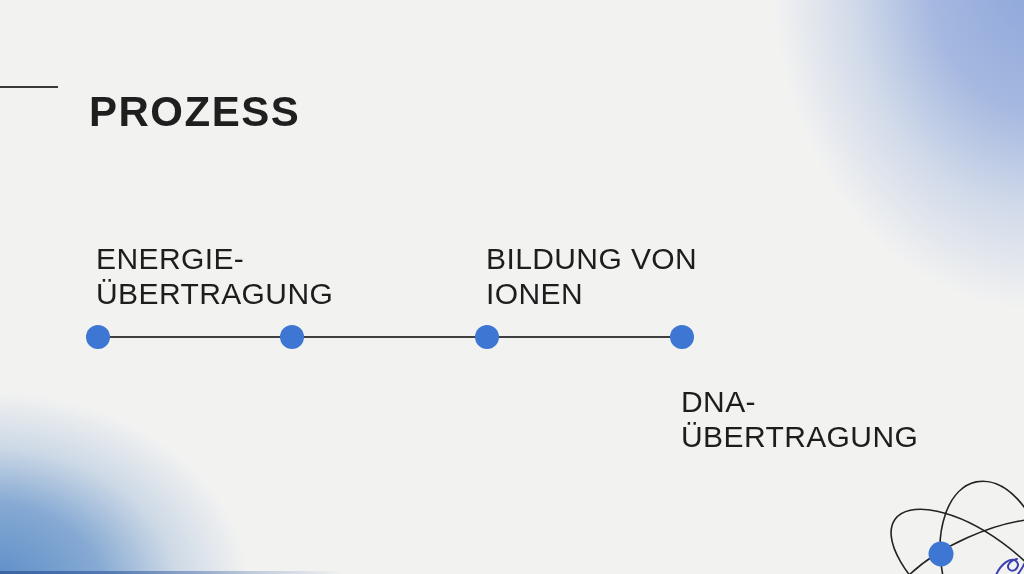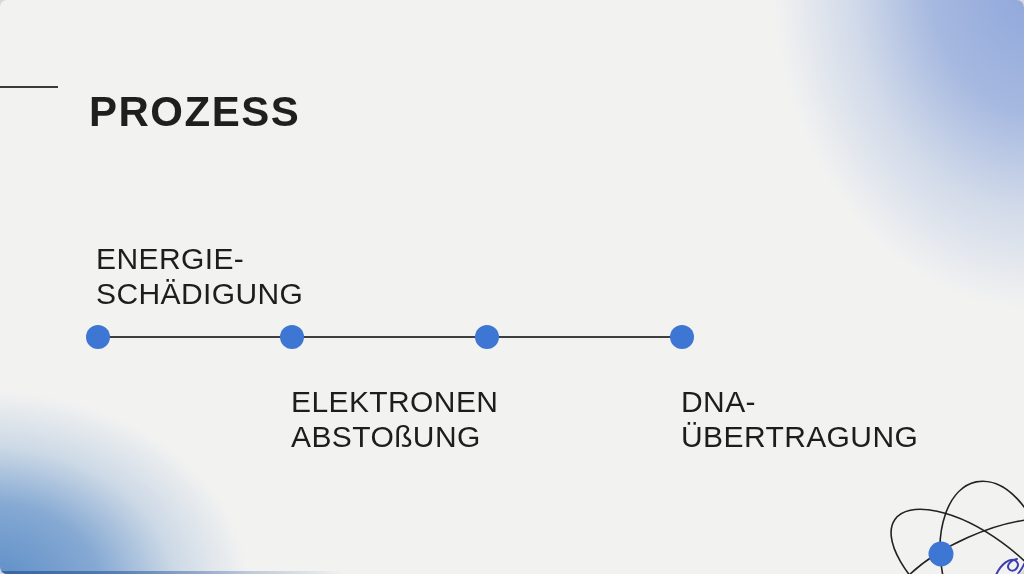--- a/index.html
+++ b/index.html
@@ -1,20 +1,19 @@
 <!DOCTYPE html>
 <html><head>
 <meta charset="utf-8">
 <style>
   html,body{margin:0;padding:0;background:#d8d8d8;}
   .stage{
     position:relative;width:1024px;height:574px;overflow:hidden;
     background:#f2f2f1;
     font-family:"Liberation Sans","DejaVu Sans",sans-serif;
-    border-radius:7px;
   }
   .grad-top-right{
     position:absolute;right:0;top:0;width:340px;height:420px;pointer-events:none;
     background:radial-gradient(340px 430px at 104% -6%,
       #8CA5DA 0%, rgba(140,165,218,.75) 32%, rgba(150,175,220,.35) 55%, rgba(242,242,241,0) 78%);
   }
   .grad-bottom-left{
     position:absolute;left:0;bottom:0;width:360px;height:280px;pointer-events:none;
     background:radial-gradient(330px 250px at -4% 106%,
       #578AC6 0%, rgba(87,138,198,.70) 35%, rgba(120,160,205,.30) 58%, rgba(242,242,241,0) 80%);
@@ -56,25 +55,25 @@
   <h1 class="page-title">PROZESS</h1>
 
   <div class="timeline-line"></div>
 
   <div class="timeline-dot" style="left:86px"></div>
   <div class="timeline-dot" style="left:280px"></div>
   <div class="timeline-dot" style="left:475px"></div>
   <div class="timeline-dot" style="left:670px"></div>
 
   <div class="milestone-label" style="left:96px;top:241px">ENERGIE-
-SCHÄDIGUNG</div>
+ÜBERTRAGUNG</div>
 
-  <div class="milestone-label" style="left:291px;top:384px">ELEKTRONEN
-ABSTOßUNG</div>
 
+  <div class="milestone-label" style="left:486px;top:241px">BILDUNG VON
+IONEN</div>
 
   <div class="milestone-label" style="left:681px;top:384px">DNA-
 ÜBERTRAGUNG</div>
 
   <svg class="atom-doodle" viewBox="0 0 200 140">
     <g fill="none" stroke="#222222" stroke-width="1.6">
       <ellipse cx="160" cy="140" rx="102" ry="40" transform="rotate(-24 160 140)"></ellipse>
       <ellipse cx="152" cy="144" rx="100" ry="44" transform="rotate(36 152 144)"></ellipse>
       <ellipse cx="170" cy="132" rx="86" ry="52" transform="rotate(78 170 132)"></ellipse>
     </g>

